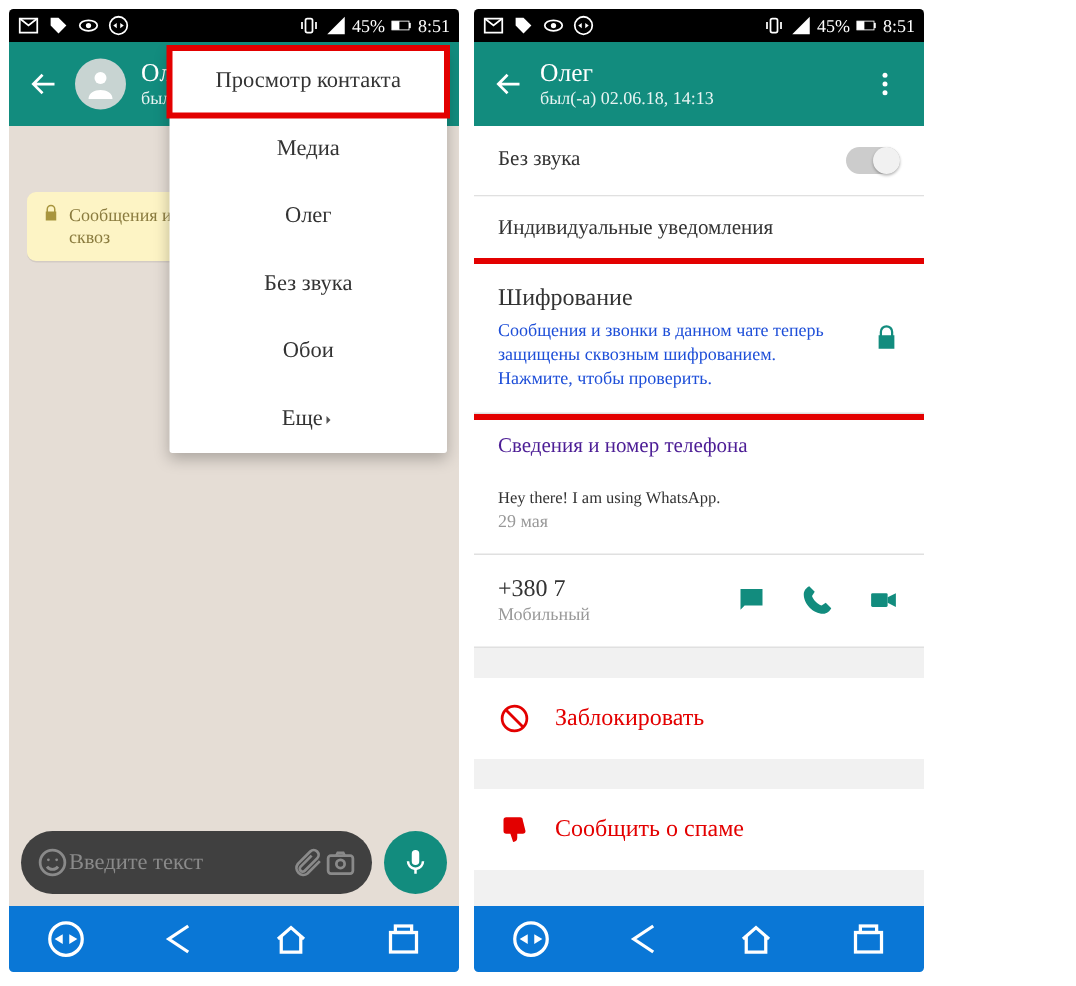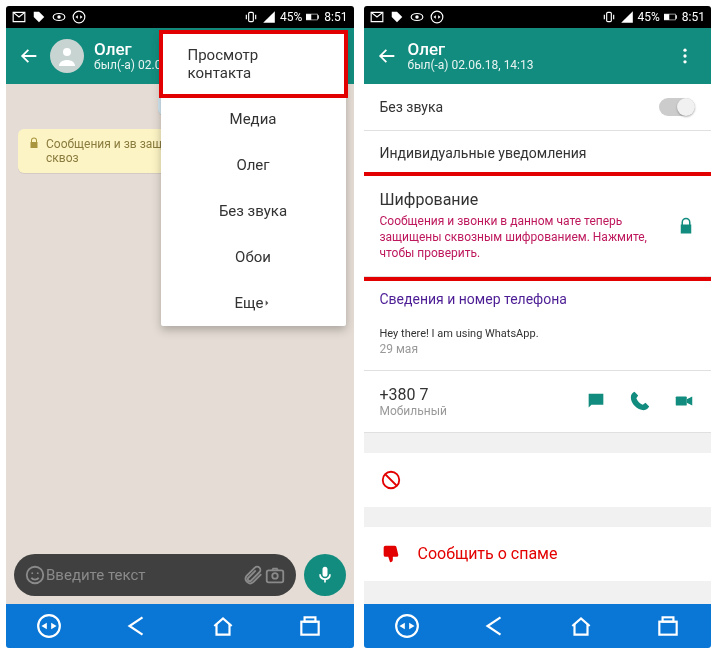--- a/index.html
+++ b/index.html
@@ -6,28 +6,29 @@
   body {
     font-family: Roboto, Arial, sans-serif;
     background: #fff;
     display: flex;
     gap: 10px;
     padding: 6px;
     width: 717px;
     height: 657px;
   }
   .phone {
-    width: 348px;
+    width: 300px;
     height: 642px;
     background: #fff;
     display: flex;
     flex-direction: column;
     position: relative;
     border-radius: 3px;
     overflow: hidden;
+    font-family: Liberation Serif, serif;
   }
 
   
   .status {
     height: 22px;
     background: #000;
     color: #fff;
     display: flex;
     align-items: center;
     font-size: 12px;
@@ -173,21 +174,21 @@
     content:""; position:absolute; width:18px; height:18px;
     background:#f1f1f1; border-radius:50%; right:0; top:0;
     box-shadow:0 1px 2px rgba(0,0,0,.3);
   }
   .encrypt-card {
     position:relative;
     outline: 4px solid #e30000;
     outline-offset: 0;
   }
   .encrypt-card .title { font-size:16px; margin-bottom:4px; }
-  .encrypt-card .desc { font-size:12px; color:#be185d; line-height:1.35; padding-right:30px;}
+  .encrypt-card .desc { font-size:12px; color:#1d4ed8; line-height:1.35; padding-right:30px;}
   .encrypt-card .lock {
     position:absolute; right:16px; top:50%; transform:translateY(-50%);
     color:#128c7e;
   }
   .section-label { color:#4c1d95; font-size:14px; padding: 14px 16px 6px; background:#fff; border-bottom:none;}
   .about-card .line1 { font-size:11px; }
   .about-card .date { font-size:12px; color:#999; margin-top:2px;}
   .phone-card { display:flex; align-items:center; gap:16px; }
   .phone-left .num { font-size:16px; }
   .phone-left .type { font-size:12px; color:#999; }
@@ -500,20 +501,21 @@
 
     <div class="gap"></div>
 
     <div class="danger-card">
       <span>
         <svg width="22" height="22" viewBox="0 0 24 24" fill="none" stroke="#e30000" stroke-width="2">
             <circle cx="12" cy="12" r="9"></circle>
             <path d="M6 6l12 12"></path>
           </svg>
       </span>
+      <span>Заблокировать</span>
     </div>
 
     <div class="gap"></div>
 
     <div class="danger-card">
       <span>
         <svg width="22" height="22" viewBox="0 0 24 24" fill="#e30000">
             <path d="M15 3H6a2 2 0 00-2 2v8a2 2 0 002 2h3l2 6c2 0 3-1 3-3v-3h4a2 2 0 002-2l-2-8a2 2 0 00-2-2h-1z"></path>
           </svg>
       </span>

